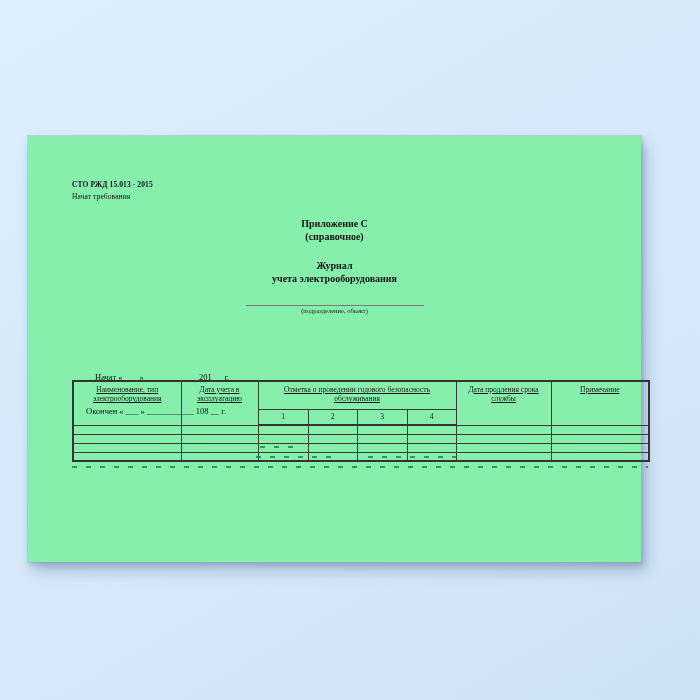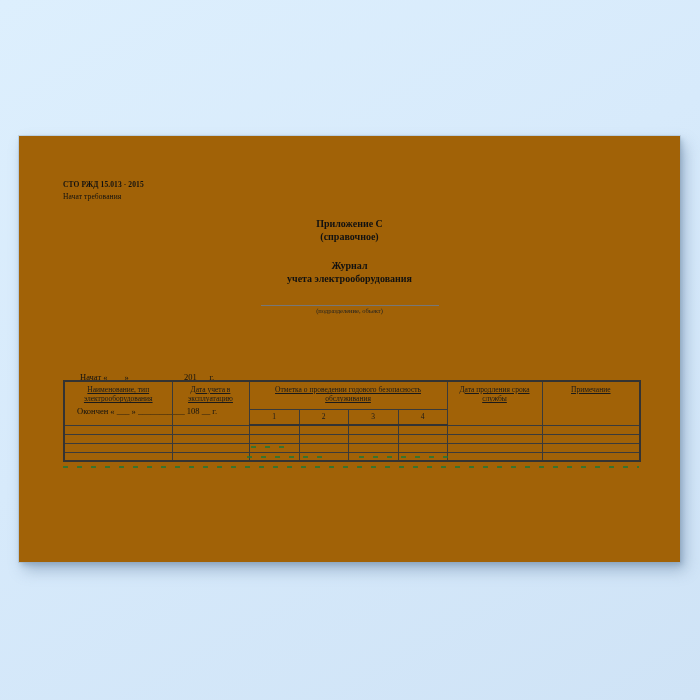--- a/index.html
+++ b/index.html
@@ -10,25 +10,25 @@
     width: 700px;
     height: 700px;
     position: relative;
     overflow: hidden;
     font-family: "Liberation Serif", "DejaVu Serif", serif;
     background: linear-gradient(150deg, #ddeffd 0%, #d7eafb 45%, #cfe3f6 100%);
     color: #111;
   }
   .page {
     position: absolute;
-    left: 19px;
+    left: 28px;
     top: 136px;
-    width: 661px;
+    width: 613px;
     height: 426px;
-    background: #a16207;
+    background: #86efac;
     box-shadow: 0 0 0 1px rgba(150,168,185,0.35),
                 5px 8px 14px rgba(95,125,158,0.45),
                 2px 3px 5px rgba(95,125,158,0.35);
   }
   .doc-header {
     position: absolute;
     left: 44px;
     top: 43px;
     font-size: 7.5px;
     line-height: 1.5;
@@ -71,21 +71,21 @@
     color: #222;
   }
   .dates-block {
     position: absolute;
     left: 58px;
     top: 214px;
     font-size: 8.5px;
     line-height: 1.32;
     white-space: pre;
   }
-  .dates-block .started { margin-left: 3px; }
+  .dates-block .started { margin-left: 9px; }
   table.journal {
     position: absolute;
     left: 44px;
     top: 244px;
     width: 576px;
     border-collapse: collapse;
     table-layout: fixed;
     font-size: 7.5px;
     line-height: 1.25;
     color: #1a1a1a;

